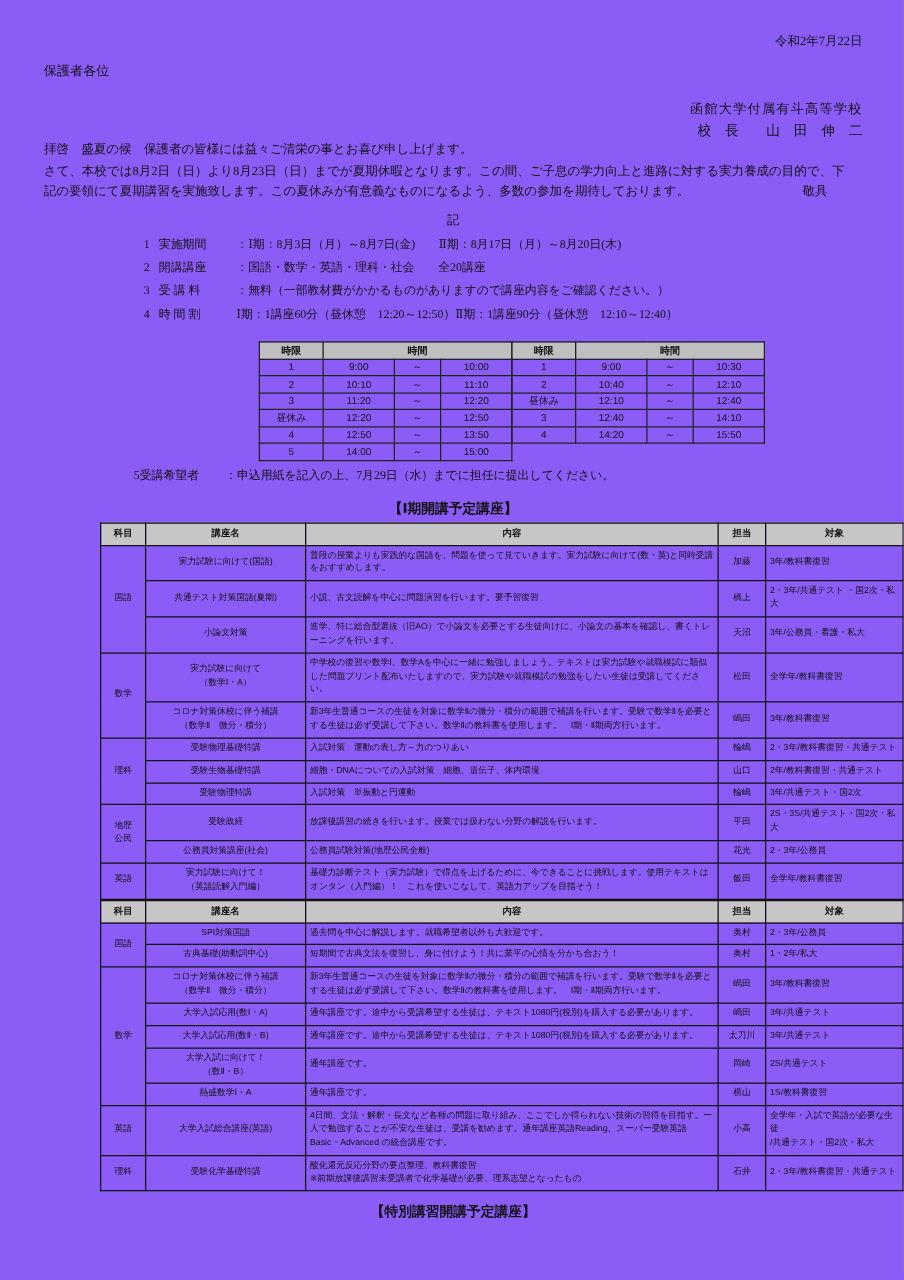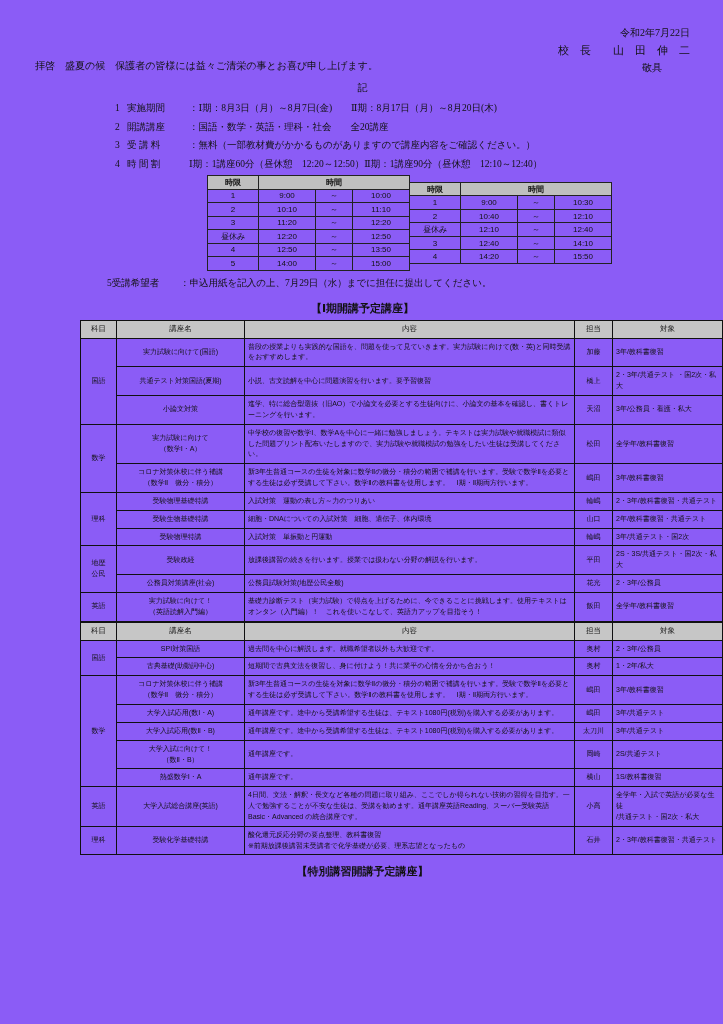--- a/index.html
+++ b/index.html
@@ -15,58 +15,61 @@
   .title{text-align:center;font-size:13.5px;font-weight:bold;margin:12px 0 10px 0;letter-spacing:2px;}
   .greeting{font-size:10px;margin:0 0 2px 0;line-height:1.6;}
   .bodywrap{font-size:10px;line-height:1.6;position:relative;padding-right:10px;}
   .closing{position:absolute;right:28px;bottom:0;}
   .record{text-align:center;font-size:10px;margin:7px 0 4px 0;}
   .notice-list{margin-left:80px;font-size:9.5px;}
   .notice-item{display:flex;line-height:1.95;}
   .notice-item .no{width:12px;}
   .notice-item .lbl{width:62px;}
   .notice-item .txt{flex:1;}
-  .tt-wrap{display:flex;align-items:center;margin:2px 0 3px 172px;
+  .tt-wrap{display:flex;align-items:flex-start;margin:12px 0 3px 172px;
     font-family:"Liberation Sans","DejaVu Sans",sans-serif;}
   table.tt{border-collapse:collapse;font-size:8px;}
   table.tt.second{margin-left:-1px;}
   table.tt th,table.tt td{border:1px solid #222;text-align:center;padding:0 2px;height:12.5px;}
   table.tt th{background:#bfbfbf;font-weight:bold;}
   .tt .c-period{width:46px;}
   .tt .c-start{width:52px;}
   .tt .c-tilde{width:32px;}
   .tt .c-end{width:52px;}
   .applicant{display:flex;margin-left:72px;font-size:9.5px;line-height:1.9;}
   .applicant .lbl{width:73px;}
   .section-title{text-align:center;font-weight:bold;font-size:11px;margin:9px 0 4px 0;
     font-family:"Liberation Sans","DejaVu Sans",sans-serif;}
   table.course{border-collapse:collapse;margin-left:45px;width:642px;table-layout:fixed;
     font-family:"Liberation Sans","DejaVu Sans",sans-serif;border:1.5px solid #111;}
   table.course th,table.course td{border:1px solid #111;vertical-align:middle;
     white-space:pre-line;line-height:1.55;}
-  table.course th{background:#c6c6c6;font-size:7.5px;font-weight:normal;height:15px;padding:1px 2px;}
+  table.course th{background:#c6c6c6;font-size:7.5px;font-weight:bold;height:15px;padding:1px 2px;}
   table.course td{font-size:7px;padding:3px 3px;}
   .col-subject{width:36px;}
   .col-name{width:128px;}
   .col-desc{width:330px;}
   .col-teacher{width:38px;}
   .col-target{width:110px;}
   td.subject,td.name,td.teacher{text-align:center;}
   td.desc,td.target{text-align:left;}
   td.target{font-size:6.5px;}
   td.desc{padding-left:5px;}
 </style>
 </head>
 <body>
 
 <div class="page">
   <div class="date">令和2年7月22日</div>
+  <div class="recipient">保護者各位</div>
+  <div class="school">函館大学付属有斗高等学校</div>
   <div class="principal">校　長　　山　田　伸　二</div>
   <p class="greeting">拝啓　盛夏の候　保護者の皆様には益々ご清栄の事とお喜び申し上げます。</p>
   <div class="bodywrap">
+    <span>さて、本校では8月2日（日）より8月23日（日）までが夏期休暇となります。この間、ご子息の学力向上と進路に対する実力養成の目的で、下記の要領にて夏期講習を実施致します。この夏休みが有意義なものになるよう、多数の参加を期待しております。</span>
     <span class="closing">敬具</span>
   </div>
   <div class="record">記</div>
 
   <div class="notice-list" id="notice-list">
       <div class="notice-item">
         <span class="no">1</span>
         <span class="lbl">実施期間</span>
         <span class="txt">：Ⅰ期：8月3日（月）～8月7日(金)　　Ⅱ期：8月17日（月）～8月20日(木)</span>
       </div>

